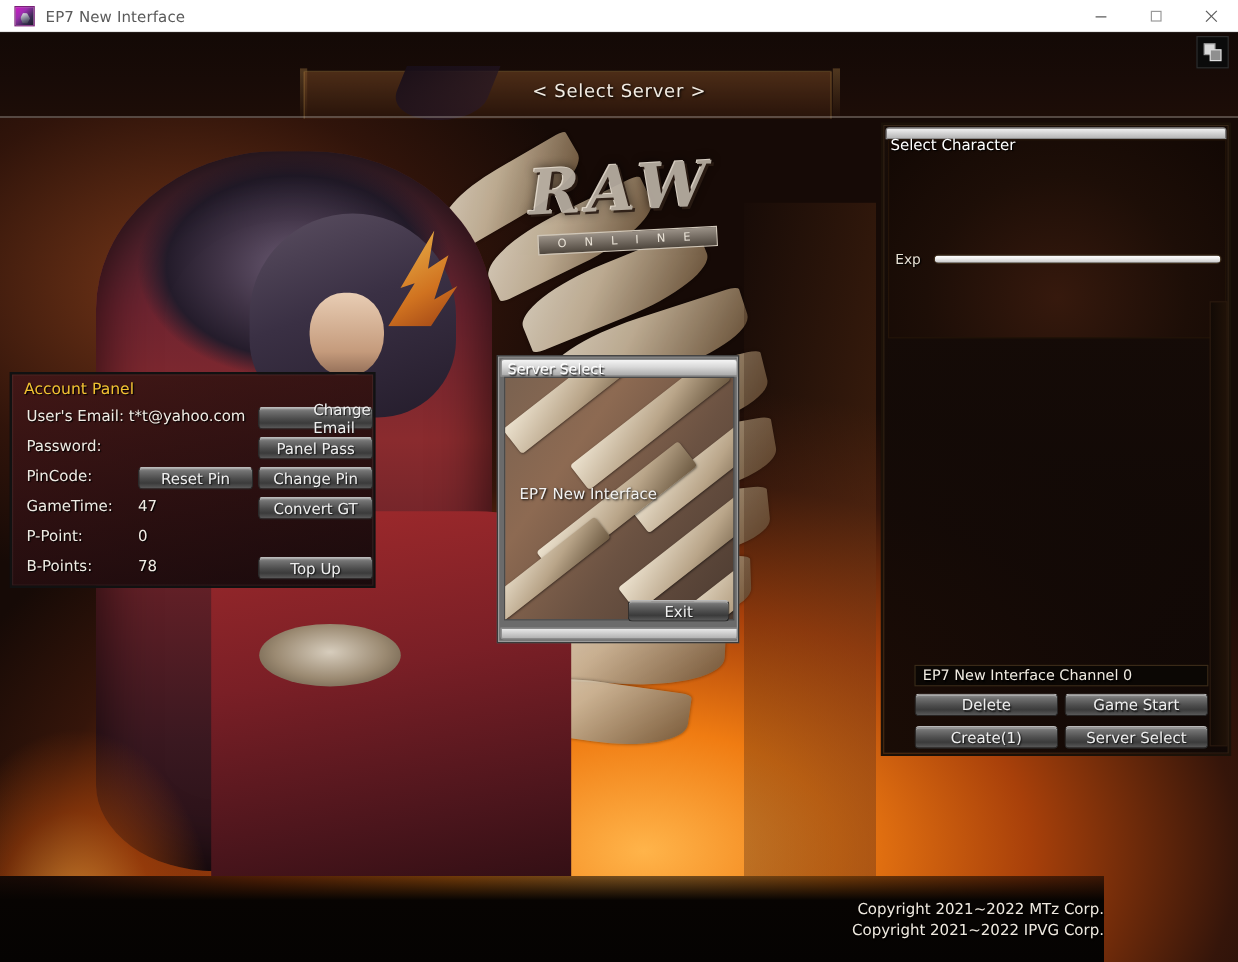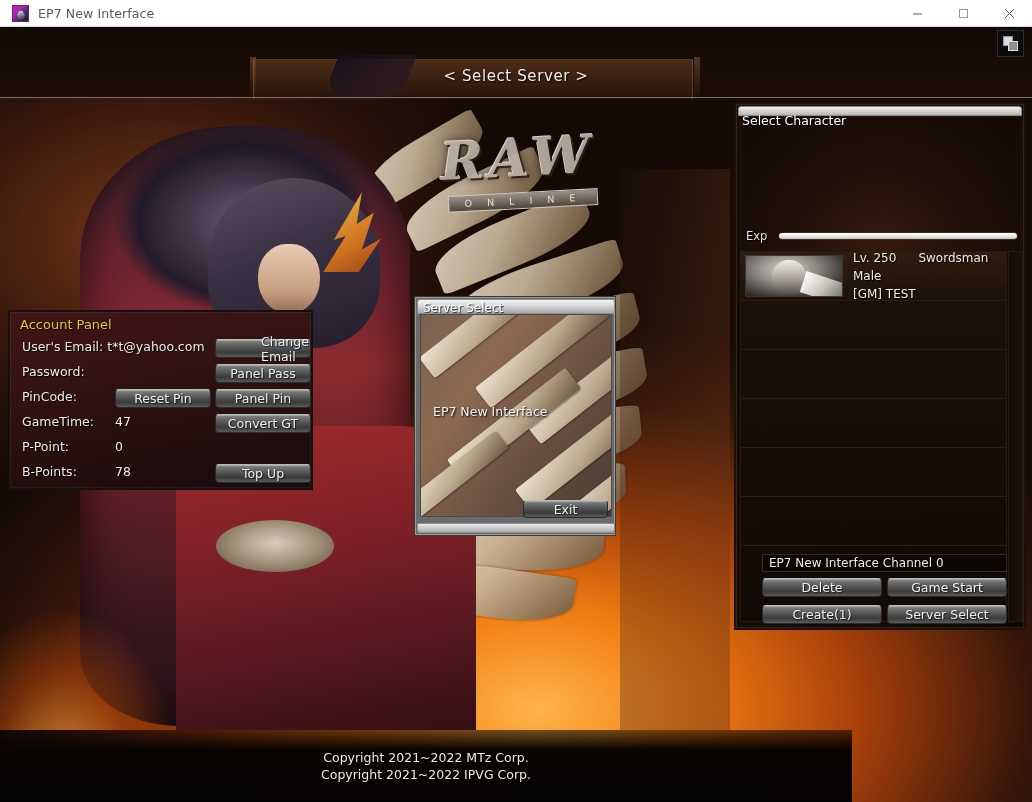--- a/index.html
+++ b/index.html
@@ -185,23 +185,23 @@
     letter-spacing: .6px;
   }
   .tile-icon {
     position: absolute; right: 8px; top: 3px; width: 27px; height: 27px;
     background: #0b0b0b; border: 1px solid #2e2e2e;
     display: flex; align-items: center; justify-content: center;
   }
 
   
   .footer {
-    position: absolute; left: 0; bottom: 0; width: 852px; height: 72px;
+    position: absolute; left: 0; bottom: 0; width: 920px; height: 72px;
     background: linear-gradient(180deg, rgba(6,3,2,.55) 0%, #070402 28%, #050302 100%);
-    display: flex; flex-direction: column; align-items: center; justify-content: center;
+    display: flex; flex-direction: column; align-items: flex-end; justify-content: center;
     gap: 2px;
   }
   .footer div {
     color: #efe9df; font-size: 12.5px; font-family: "DejaVu Sans", sans-serif;
     text-shadow: 1px 1px 1px #000;
   }
 
   
   .gbtn {
     background: linear-gradient(180deg,#8d8d8d 0%, #6f6f6f 18%, #4d4d4d 52%, #3b3b3b 74%, #5a5a5a 100%);
@@ -298,21 +298,21 @@
   .charpanel-title {
     position: absolute; left: 6px; top: 9px; color: #ffffff; font-size: 12.5px;
     text-shadow: 1px 1px 1px #000; z-index: 3;
   }
   .preview {
     position: absolute; left: 4px; top: 12px; width: 282px; height: 166px;
     background: radial-gradient(ellipse at 50% 80%, #36190d 0%, #1d0e07 55%, #120804 100%);
     border: 1px solid #241408;
   }
   .bars { position: absolute; left: 4px; top: 105px; width: 282px; }
-  .barrow { position: relative; height: 15px; margin-bottom: 1px; margin-top: 20px; }
+  .barrow { position: relative; height: 15px; margin-bottom: 1px; }
   .barlabel {
     position: absolute; left: 6px; top: 0; color: #e7e0d4; font-size: 11.5px;
     text-shadow: 1px 1px 1px #000;
   }
   .bartrack {
     position: absolute; left: 38px; top: 3px; width: 240px; height: 8px;
     background: linear-gradient(180deg,#1a1208,#0c0804);
     border: 1px solid #3a2a18; border-radius: 4px; overflow: hidden;
   }
   .barfill {
@@ -455,21 +455,21 @@
       <div class="acct-row" style="top:102px;">GameTime:</div>
       <div class="acct-val" style="top:102px;">47</div>
       <div class="acct-row" style="top:127px;">P-Point:</div>
       <div class="acct-val" style="top:127px;">0</div>
       <div class="acct-row" style="top:152px;">B-Points:</div>
       <div class="acct-val" style="top:152px;">78</div>
 
       <div class="gbtn" style="left:205px;top:27px;width:96px;padding-left:45px;">Change Email</div>
       <div class="gbtn" style="left:205px;top:52px;width:96px;">Panel Pass</div>
       <div class="gbtn" style="left:105px;top:77px;width:96px;">Reset Pin</div>
-      <div class="gbtn" style="left:205px;top:77px;width:96px;">Panel Pin</div>
+      <div class="gbtn" style="left:205px;top:77px;width:96px;">Change Pin</div>
       <div class="gbtn" style="left:205px;top:102px;width:96px;">Convert GT</div>
       <div class="gbtn" style="left:205px;top:152px;width:96px;">Top Up</div>
     </div>
 
     <div class="srvdlg">
       <div class="srvdlg-tb"></div>
       <div class="srvdlg-title">Server Select</div>
       <div class="srvdlg-body">
         <div class="slat" style="left:-10px;top:-6px;width:150px;height:26px;"></div>
         <div class="slat" style="left:46px;top:24px;width:150px;height:26px;"></div>
@@ -492,34 +492,20 @@
 
       <div class="bars">
         <div class="barrow">
           <div class="barlabel">Exp</div>
           <div class="bartrack">
             <div class="barfill" id="exp-fill" style="width: 100%;"></div>
           </div>
         </div>
       </div>
 
-      <div class="charlist" id="charlist">
-          <div class="charslot sel">
-            <div class="portrait"></div>
-            <div class="charinfo">
-              <div class="l1"><span>Lv. 250</span><span class="cls">Swordsman Male</span></div>
-              <div class="l2">[GM] TEST</div>
-            </div>
-          </div>
-          <div class="charslot"></div>
-          <div class="charslot"></div>
-          <div class="charslot"></div>
-          <div class="charslot"></div>
-          <div class="charslot"></div>
-        </div>
       <div class="scroll-track"></div>
 
       <div class="bottombox">
         <div class="chan-field">EP7 New Interface Channel 0</div>
         <div class="gbtn" style="left:22px;top:24px;">Delete</div>
         <div class="gbtn" style="left:147px;top:24px;">Game Start</div>
         <div class="gbtn" style="left:22px;top:51px;">Create(1)</div>
         <div class="gbtn" style="left:147px;top:51px;">Server Select</div>
       </div>
     </div>

